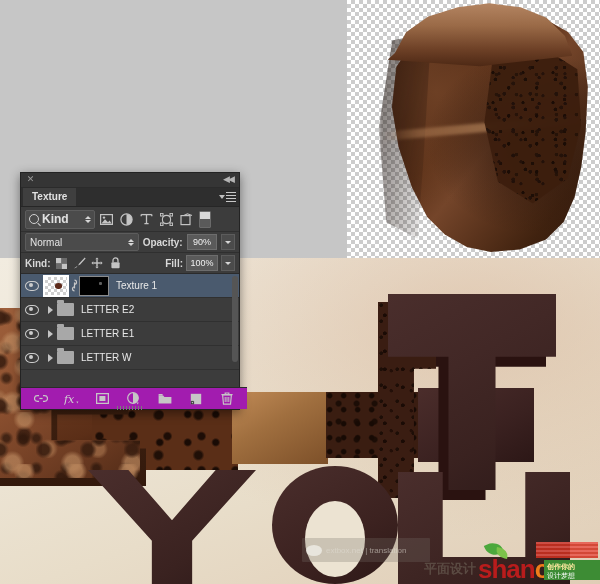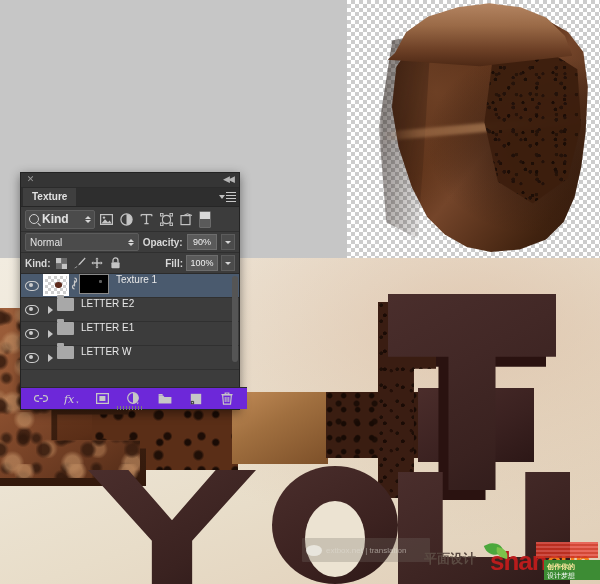--- a/index.html
+++ b/index.html
@@ -284,21 +284,21 @@
   .num-arrow i{width:0;height:0;border-left:3px solid transparent;border-right:3px solid transparent;border-top:3px solid #d6d6d6;}
 
   .lock-row{
     height:20px;background:#3c3c3c;display:flex;align-items:center;padding:0 4px;gap:3px;
     border-bottom:1px solid #2b2b2b;
   }
   .lock-icon{width:15px;height:15px;display:flex;align-items:center;justify-content:center;cursor:pointer;color:#c4c4c4;}
 
   .layers-list{background:#3c3c3c;position:relative;}
   .layer-row{
-    height:23px;display:flex;align-items:flex-start;
+    height:23px;display:flex;align-items:center;
     border-bottom:1px solid #303030;position:relative;cursor:pointer;
   }
   .layer-row.selected{background:#4a5a6e;}
   .eye-cell{width:22px;height:23px;display:flex;align-items:center;justify-content:center;cursor:pointer;}
   .eye{
     width:12px;height:8px;border:1.3px solid #cccccc;border-radius:50% 50% 50% 50%/60% 60% 60% 60%;
     position:relative;
   }
   .eye::after{
     content:"";position:absolute;left:3.3px;top:1.5px;width:4px;height:4px;border-radius:50%;background:#cccccc;
@@ -338,21 +338,21 @@
     background:#a8a8a8;border-radius:1px;
   }
   .folder::before{
     content:"";position:absolute;left:0;top:-3px;width:7px;height:3px;background:#a8a8a8;border-radius:1px 1px 0 0;
   }
   .list-scrollbar{
     position:absolute;right:1px;top:2px;width:6px;height:86px;background:#555;border-radius:3px;
   }
 
   .panel-footer{
-    position:absolute;left:0;bottom:0;width:100%;height:21px;background:#6d28d9;
+    position:absolute;left:0;bottom:0;width:100%;height:21px;background:#a21caf;
     border-top:1px solid #2b2b2b;display:flex;align-items:center;justify-content:space-around;
     padding:0 4px;
   }
   .fbtn{width:18px;height:18px;display:flex;align-items:center;justify-content:center;cursor:pointer;color:#c6c6c6;}
   .grip{
     position:absolute;left:50%;bottom:-1px;transform:translateX(-50%);
     width:26px;height:4px;
     background-image:repeating-linear-gradient(90deg,#7a7a7a 0 1px,transparent 1px 3px);
   }
 
@@ -365,21 +365,21 @@
   }
   #tooltip-ghost .dot{
     width:16px;height:11px;border-radius:50%;background:rgba(240,238,232,.78);flex:none;
   }
   #tooltip-ghost .txt{
     font-size:8px;color:rgba(226,222,214,.55);white-space:nowrap;
   }
 
   #watermark{
     position:absolute;left:424px;top:540px;width:176px;height:44px;
-    display:flex;align-items:center;gap:14px;
+    display:flex;align-items:flex-end;gap:2px;
   }
   #watermark .cn{
     font-size:13px;color:#5a4a42;font-weight:bold;letter-spacing:0;
     margin-bottom:6px;
   }
   #watermark .brand{
     font-size:26px;font-weight:bold;line-height:1;letter-spacing:-1px;margin-bottom:2px;
   }
   #watermark .brand .g{color:#b91c1c;}
   #watermark .brand .o{color:#ef7d1a;}

